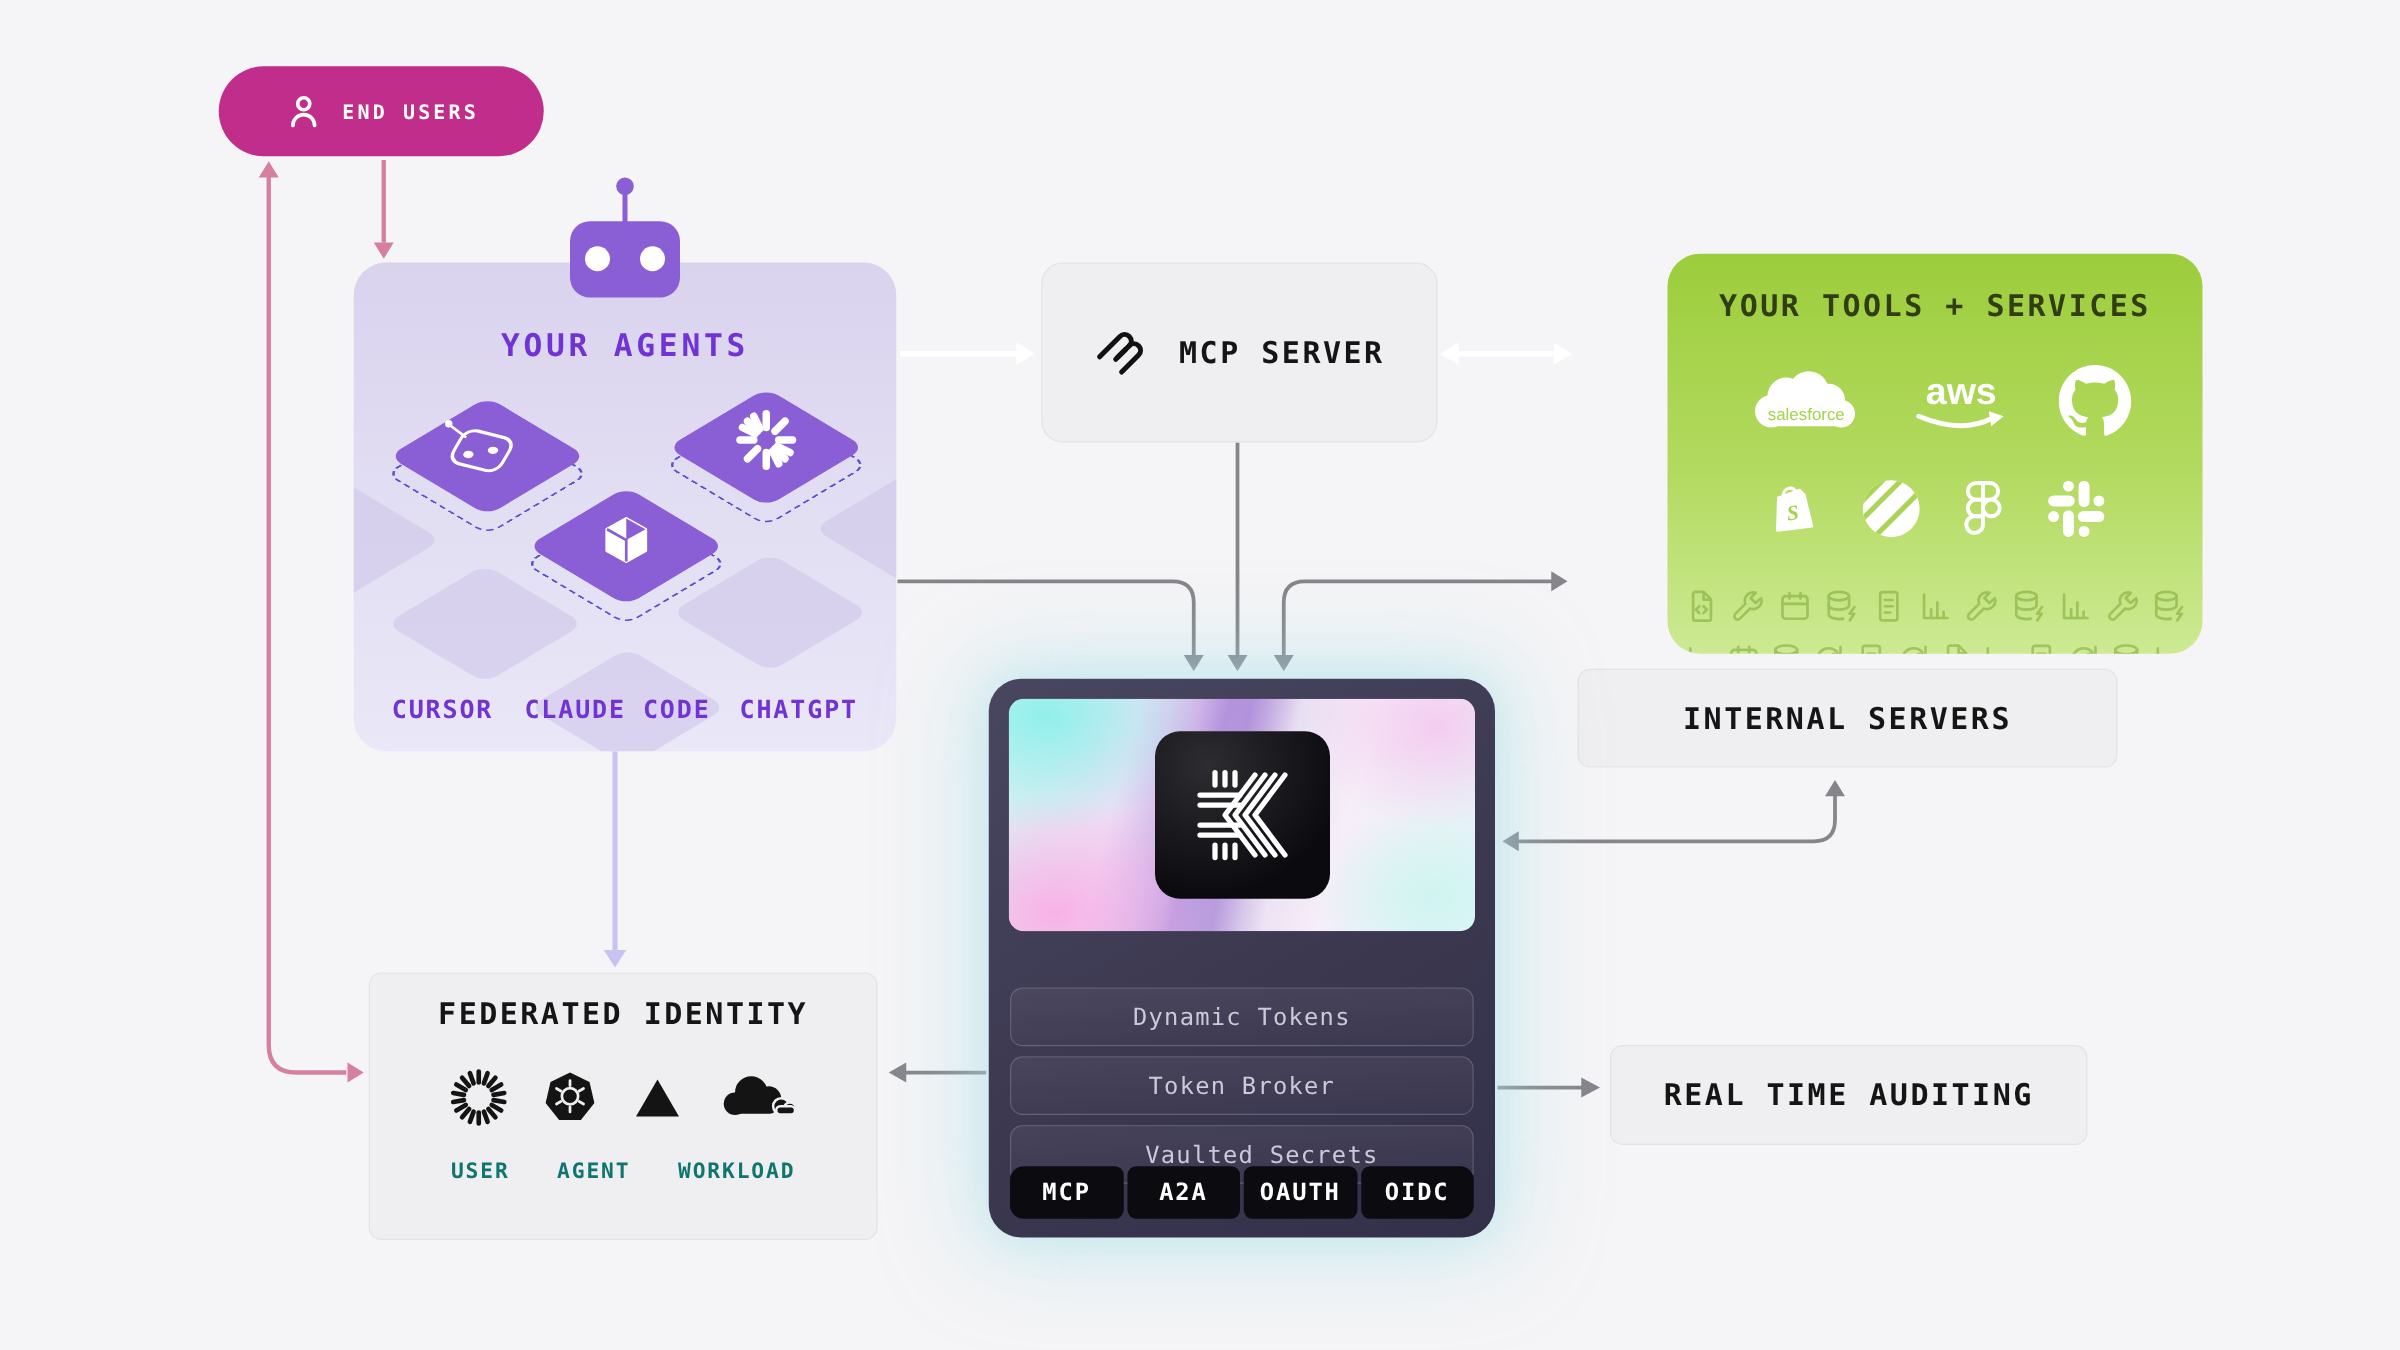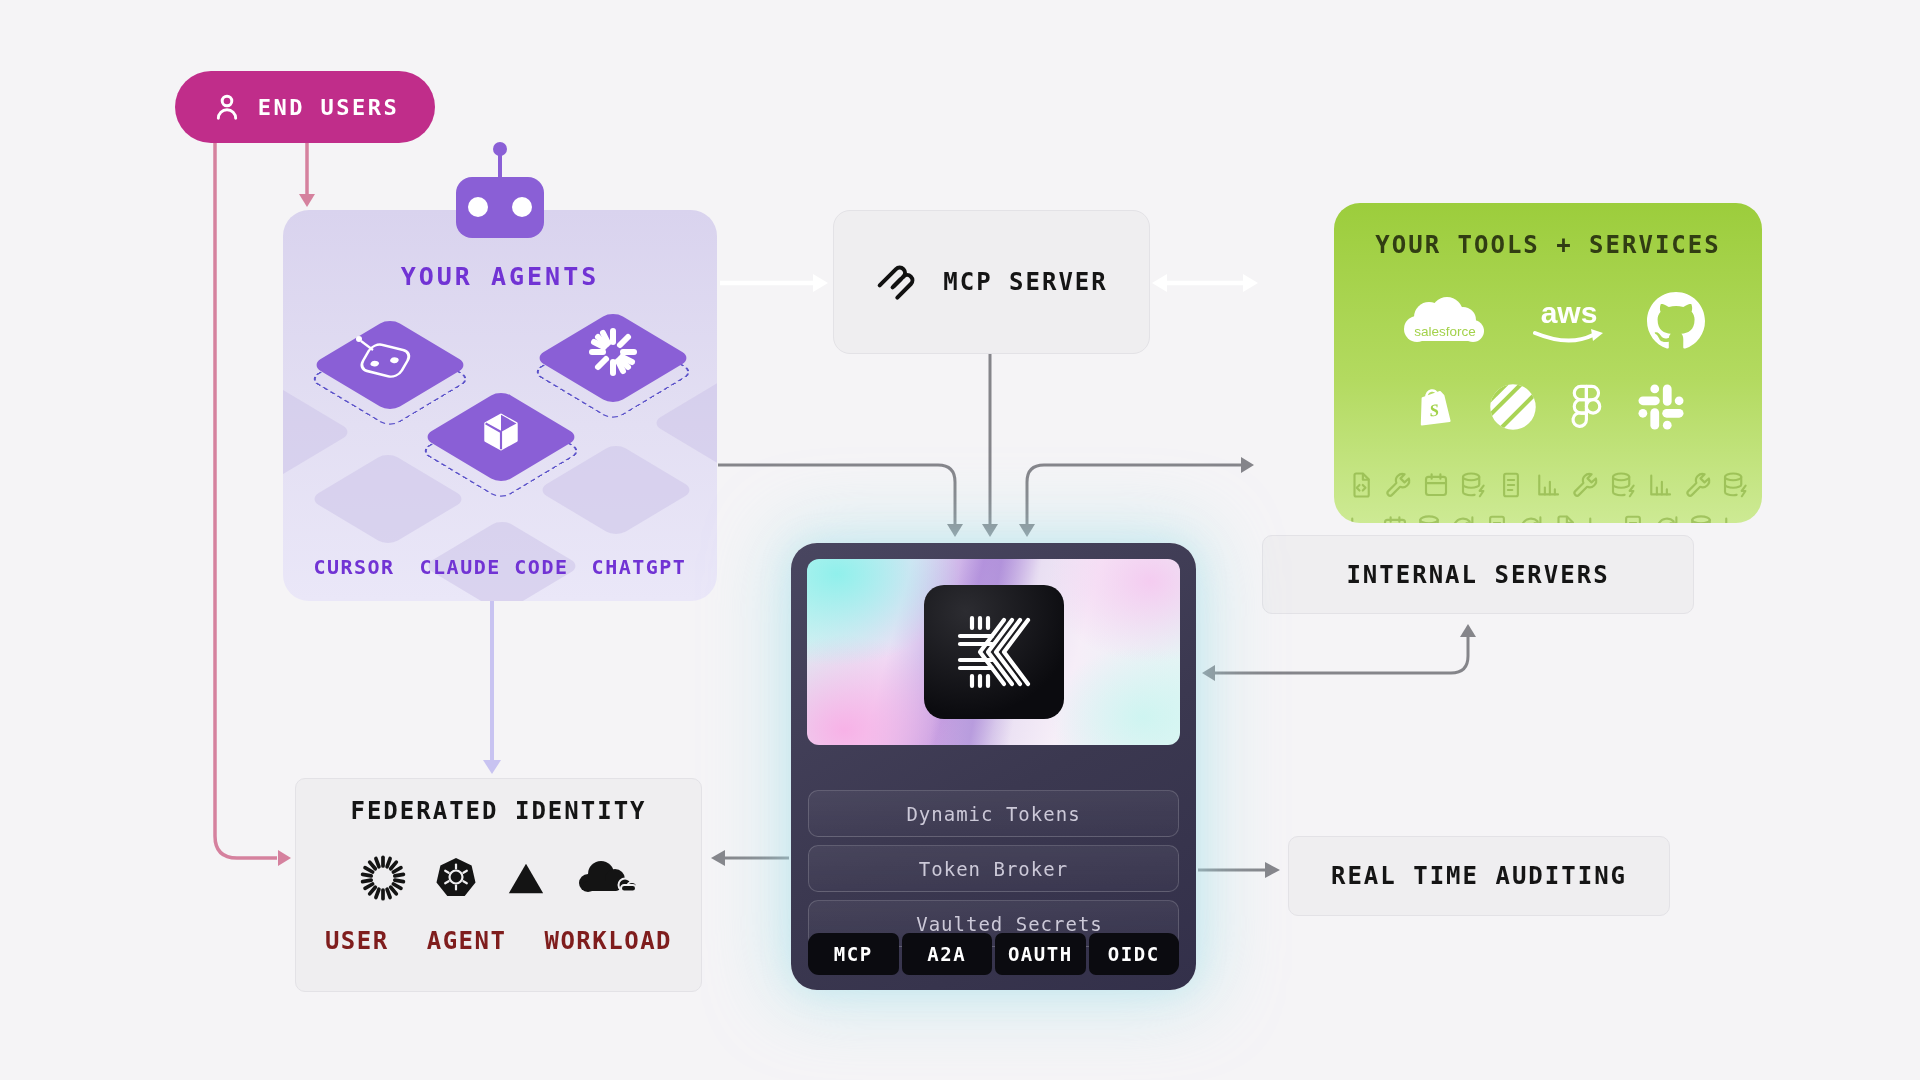--- a/index.html
+++ b/index.html
@@ -3,23 +3,23 @@
 <meta charset="utf-8">
 <style>
   html,body{margin:0;padding:0;}
   body{width:1920px;height:1080px;position:relative;overflow:hidden;background:#f5f4f6;
        font-family:"DejaVu Sans Mono","Liberation Mono",monospace;}
   
   .graybox{position:absolute;background:#efeef0;border:1px solid #e3e2e6;border-radius:10px;
            display:flex;align-items:center;justify-content:center;color:#151515;
            font-weight:bold;letter-spacing:2px;}
   
-  .endusers{position:absolute;left:175px;top:71px;width:260px;height:72px;border-radius:36px;
+  .endusers{position:absolute;left:175px;top:53px;width:260px;height:72px;border-radius:36px;
             background:#c02d8a;display:flex;align-items:center;justify-content:center;gap:15px;
-            color:#fff;font-size:22px;font-weight:bold;letter-spacing:2.5px;}
+            color:#fff;font-size:16px;font-weight:bold;letter-spacing:2.5px;}
   
   .agents{position:absolute;left:283px;top:210px;width:434px;height:391px;border-radius:26px;
           background:linear-gradient(180deg,#d9d3ee 0%,#e3dff3 55%,#eae7f8 100%);}
   .agents-clip{position:absolute;inset:0;border-radius:26px;overflow:hidden;}
   .agents-title{position:absolute;top:52px;left:0;right:0;text-align:center;color:#7133d4;
                 font-size:25px;font-weight:bold;letter-spacing:3px;}
   .agent-labels span{position:absolute;transform:translateX(-50%);color:#7133d4;font-size:20px;
                      font-weight:bold;letter-spacing:1.5px;bottom:0;}
   .dia{position:absolute;width:112px;height:112px;border-radius:14px;
        transform:translate(-50%,-50%) scaleY(.6) rotate(45deg);}
@@ -47,21 +47,21 @@
          color:#7fa636;opacity:.55;}
   .striprow{display:flex;justify-content:space-between;}
   .bgic{width:30px;height:30px;}
   
   .internal{left:1262px;top:535px;width:430px;height:77px;font-size:24px;}
   .auditing{left:1288px;top:836px;width:380px;height:78px;font-size:24px;}
   
   .federated{left:295px;top:778px;width:405px;height:212px;flex-direction:column;justify-content:flex-start;}
   .fed-title{margin-top:18px;font-size:24px;font-weight:bold;letter-spacing:2px;color:#151515;}
   .fed-icons{margin-top:22px;display:flex;align-items:center;gap:26px;height:62px;}
-  .fed-labels{margin-top:18px;display:flex;gap:38px;font-size:24px;font-weight:bold;letter-spacing:1.5px;color:#7f1d1d;}
+  .fed-labels{margin-top:18px;display:flex;gap:38px;font-size:17px;font-weight:bold;letter-spacing:1.5px;color:#0f766e;}
   
   .central{position:absolute;left:791px;top:543px;width:405px;height:447px;border-radius:26px;
            background:linear-gradient(150deg,#494660 0%,#3b3850 55%,#33304a 100%);
            box-shadow:0 0 70px 12px rgba(170,225,235,.55),0 0 28px rgba(170,225,235,.35);}
   .holo{position:absolute;left:16px;top:16px;right:16px;height:186px;border-radius:12px;overflow:hidden;
         background:
           radial-gradient(60% 90% at 8% 8%,rgba(140,240,235,.95),rgba(140,240,235,0) 55%),
           radial-gradient(50% 80% at 92% 12%,rgba(245,200,240,.9),rgba(245,200,240,0) 55%),
           radial-gradient(55% 85% at 10% 92%,rgba(248,175,230,.95),rgba(248,175,230,0) 60%),
           radial-gradient(45% 70% at 90% 85%,rgba(200,245,240,.8),rgba(200,245,240,0) 55%),

